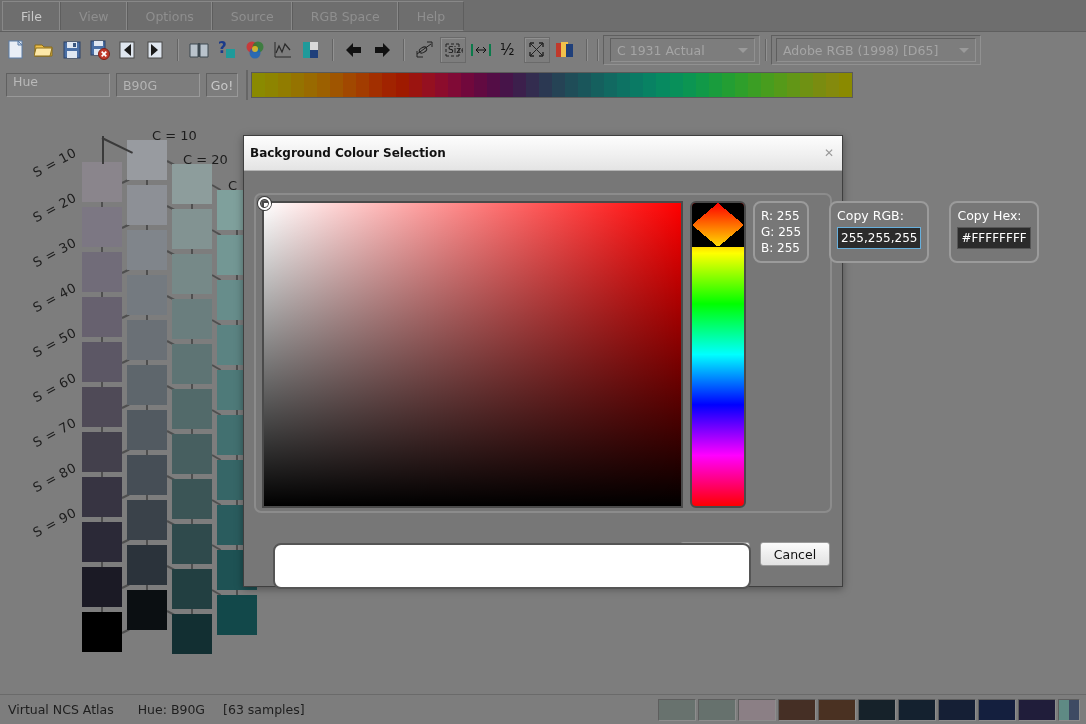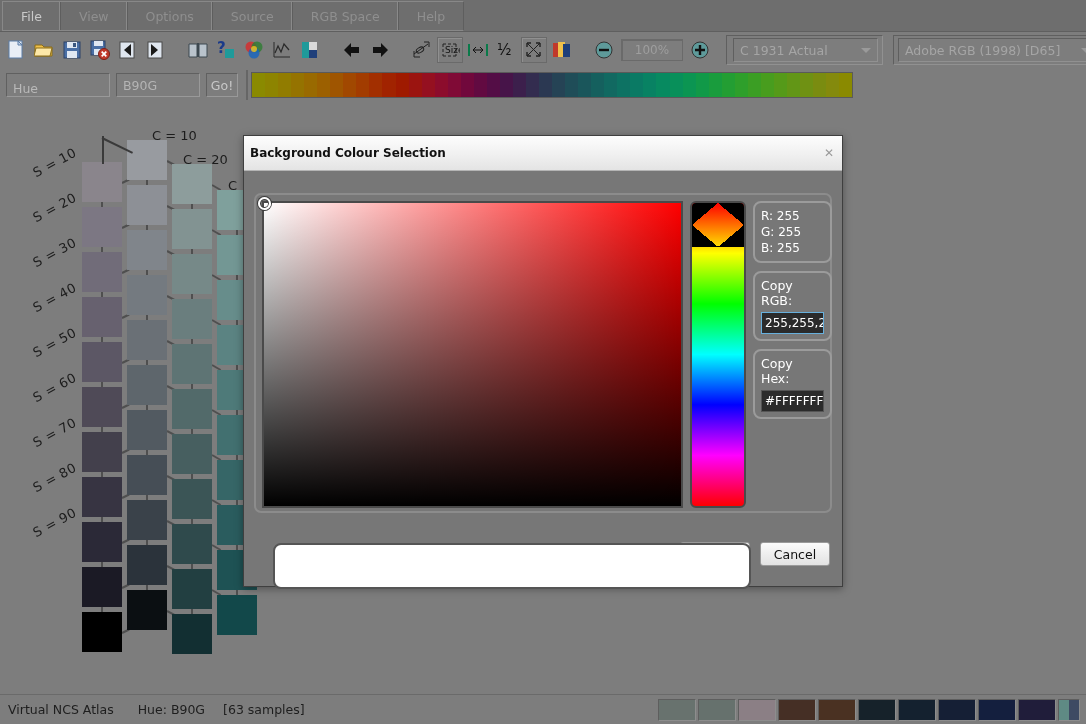--- a/index.html
+++ b/index.html
@@ -112,21 +112,21 @@
     position: absolute; left: 0; top: 68px;
     width: 1086px; height: 34px;
     background: #7d7d7d;
     display: flex; align-items: center;
     padding-left: 6px;
   }
   .combo-hue {
     width: 104px; height: 24px;
     border: 1px solid #999; border-top-color:#606060; border-left-color:#606060;
     background: #7d7d7d; color: #b9b9b9;
-    display: flex; align-items: flex-end; padding: 0 6px;
+    display: flex; align-items: flex-start; padding: 0 6px;
     font-size: 12.5px;
   }
   .huefield {
     width: 84px; height: 24px;
     margin-left: 6px;
     border: 1px solid #999; border-top-color:#606060; border-left-color:#606060;
     background: #7d7d7d; color: #b4b4b4;
     display: flex; align-items: center; padding: 0 6px;
     font-size: 12.5px;
   }
@@ -314,21 +314,21 @@
   }
   .hue-mark-line {
     position: absolute; left: 0; top: 43px;
     width: 100%; height: 1px; background: #000;
   }
 
   .info-col {
     position: absolute;
     left: 497px; top: 6px;
     width: 79px;
-    display: flex; flex-direction: column; gap: 8px;
+    display: flex; flex-direction: row; gap: 20px;
   }
   .rounded-group {
     border: 2px solid #9b9b9b;
     border-radius: 8px;
     padding: 5px 6px;
     background: #777;
   }
   .rgb-line {
     color: #ffffff;
     font-size: 12px;
@@ -530,35 +530,20 @@
       </div>
       <div class="tbbtn">
         <svg width="20" height="20">
             <rect x="1" y="3" width="7" height="14" fill="#c0392b"></rect>
             <rect x="6" y="2" width="7" height="15" fill="#f0c14b"></rect>
             <rect x="11" y="4" width="7" height="13" fill="#1f3f7a"></rect>
           </svg>
       </div>
     </div>
     <div class="tb-sep"></div>
-    <div class="tb-group">
-      <div class="tbbtn">
-        <svg width="20" height="20">
-            <circle cx="10" cy="10" r="8" fill="#5e9a9a" stroke="#333"></circle>
-            <path d="M5 10 h10" stroke="#111" stroke-width="2.4"></path>
-          </svg>
-      </div>
-      <div class="zoomfield">100%</div>
-      <div class="tbbtn">
-        <svg width="20" height="20">
-            <circle cx="10" cy="10" r="8" fill="#5e9a9a" stroke="#333"></circle>
-            <path d="M5 10 h10 M10 5 v10" stroke="#111" stroke-width="2.4"></path>
-          </svg>
-      </div>
-    </div>
     <div class="tb-sep"></div>
     <div class="outerbox">
       <div class="combo combo-cs">
         <span class="lbl">C 1931 Actual</span>
         <span class="arrow"></span>
       </div>
     </div>
     <div class="tb-sep"></div>
     <div class="outerbox">
       <div class="combo combo-rgb">

